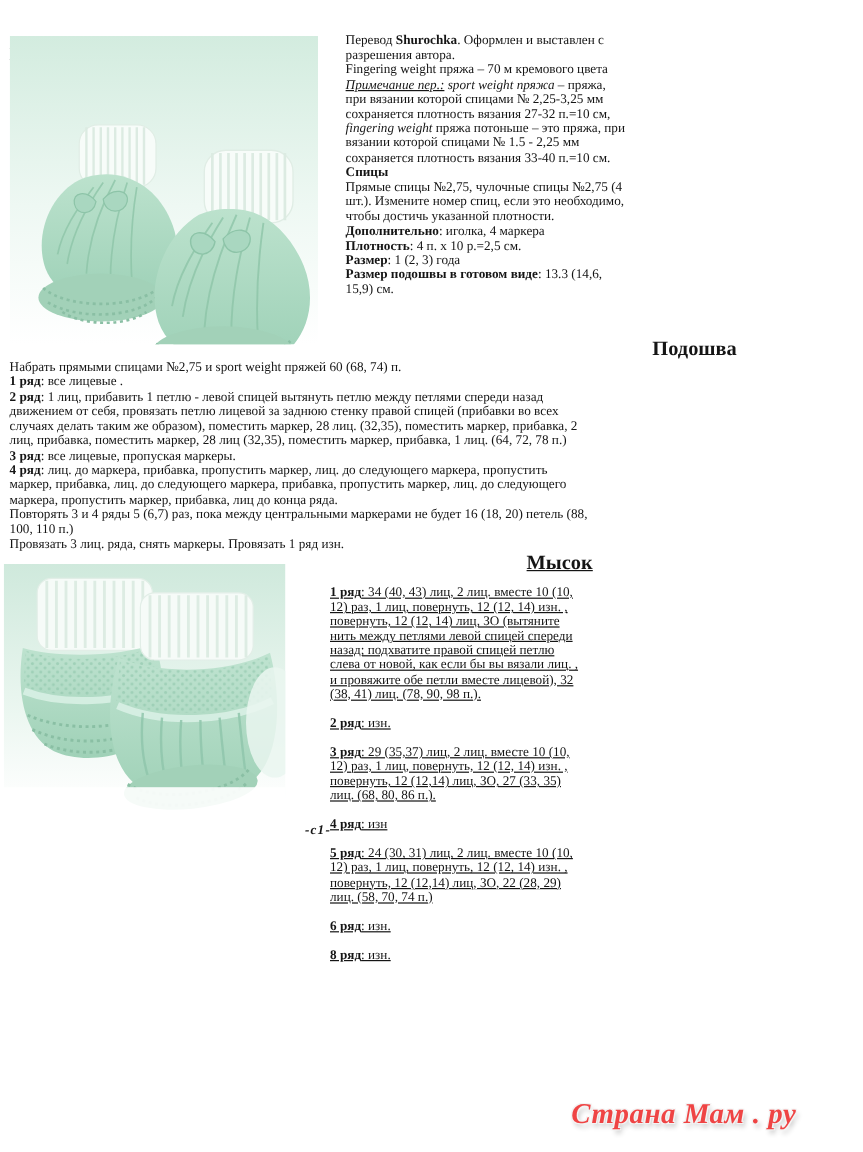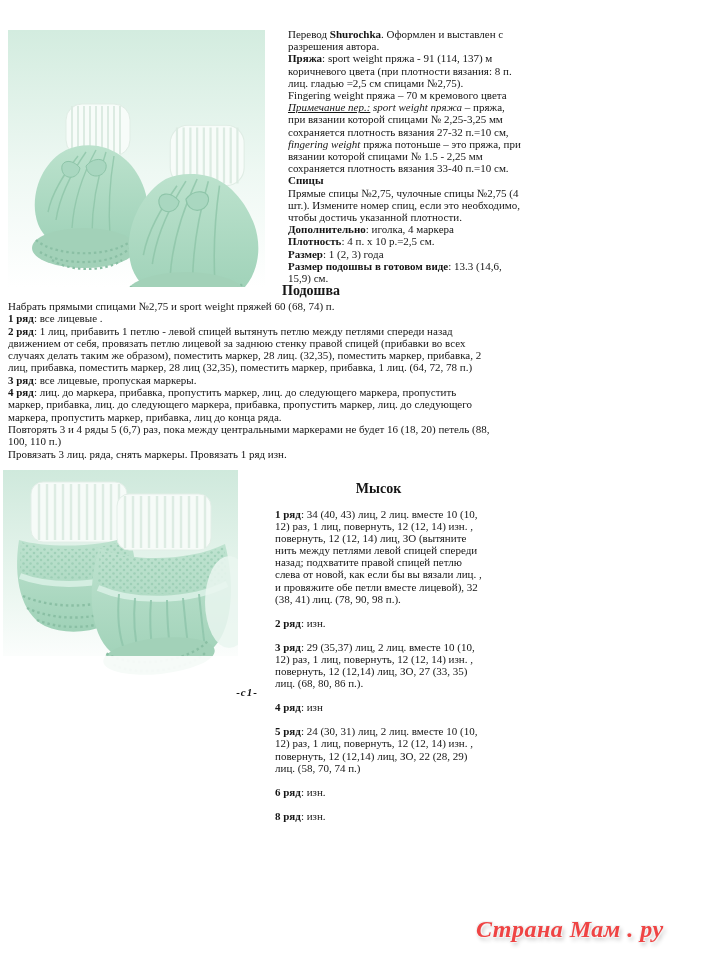--- a/index.html
+++ b/index.html
@@ -10,32 +10,32 @@
   .abs{position:absolute;}
   #page-title{left:8px;top:2px;font-size:15px;font-weight:bold;letter-spacing:.2px;margin-top:36px;}
   
   #photo1{left:8px;top:30px;width:257px;height:257px;overflow:hidden;}
   #photo2{left:3px;top:470px;width:235px;height:210px;overflow:hidden;}
   
   #info{left:288px;top:28px;width:234px;font-size:11px;line-height:12.2px;}
   #info p{margin:0;}
   
   #sole{left:8px;top:283px;width:606px;}
-  .section-heading{font-size:14px;font-weight:bold;text-align:center;line-height:15px;margin:0 0 2px 0;}
+  .section-heading{font-size:17px;font-weight:bold;text-align:right;line-height:15px;margin:0 0 2px 0;}
   #sole-paras{width:482px;font-size:11px;line-height:12.3px;}
   #sole-paras p{margin:0;}
   
-  #toe{left:263px;top:481px;width:231px;font-size:11px;line-height:12.1px;}
+  #toe{left:263px;top:461px;width:231px;font-size:11px;line-height:12.1px;text-decoration:underline;}
   #toe-rows p{margin:12px;}
   
   .seg-b{font-weight:bold;}
   .seg-i{font-style:italic;}
   .seg-u{text-decoration:underline;}
   
-  #page-mark{left:0;top:686px;width:494px;text-align:center;font-size:11px;font-weight:bold;font-style:italic;letter-spacing:1px;}
+  #page-mark{left:0;top:686px;width:494px;text-align:center;font-size:11px;font-weight:bold;font-style:italic;letter-spacing:1px;padding-left:18px;}
   
   #watermark{
     left:476px;top:916px;width:228px;white-space:nowrap;
     font-size:24px;font-weight:bold;font-style:italic;letter-spacing:.5px;
     color:#ef4444;
     text-shadow:1px 1px 0 #f3f3f3,-1px -1px 0 #f3f3f3,1px -1px 0 #f3f3f3,-1px 1px 0 #f3f3f3,2px 3px 4px #c2c2c2;
   }
 </style>
 </head>
 <body>
@@ -77,21 +77,20 @@
       <path d="M66,76 C74,66 88,68 86,78 C84,88 68,90 66,76 Z" fill="#a9d7c0" stroke="#8dc4a8"></path>
       <ellipse cx="66" cy="162" rx="54" ry="21" fill="#a2d1b8"></ellipse>
       <path d="M16,154 C38,172 98,172 116,152 M20,166 C42,180 94,180 112,162 M32,175 C50,187 88,187 104,175" stroke="#8abfa4" stroke-width="2.2" stroke-dasharray="2.5 3" fill="none"></path>
     </g>
   </svg>
 </div>
 
 <div class="abs" id="info">
 
 <p><span>Перевод </span><span class="seg-b">Shurochka</span><span>. Оформлен и выставлен с разрешения автора.</span></p>
-    <p><span class="seg-b">Пряжа</span><span>: sport weight пряжа - 91 (114, 137) м коричневого цвета (при плотности вязания: 8 п. лиц. гладью =2,5 см спицами №2,75).</span></p>
     <p><span>Fingering weight пряжа – 70 м кремового цвета</span></p>
     <p><span class="seg-i seg-u">Примечание пер.:</span><span class="seg-i"> </span><span class="seg-i">sport weight пряжа</span><span> – пряжа, при вязании которой спицами № 2,25-3,25 мм сохраняется плотность вязания 27-32 п.=10 см, </span><span class="seg-i">fingering weight</span><span> пряжа потоньше – это пряжа,  при вязании которой спицами № 1.5 - 2,25 мм сохраняется плотность вязания 33-40 п.=10 см.</span></p>
     <p><span class="seg-b">Спицы</span></p>
     <p><span>Прямые спицы №2,75, чулочные спицы №2,75 (4 шт.). Измените номер спиц, если это необходимо, чтобы достичь указанной плотности.</span></p>
     <p><span class="seg-b">Дополнительно</span><span>: иголка, 4 маркера</span></p>
     <p><span class="seg-b">Плотность</span><span>: 4 п. х 10 р.=2,5 см.</span></p>
     <p><span class="seg-b">Размер</span><span>: 1 (2, 3) года</span></p>
     <p><span class="seg-b">Размер подошвы в готовом виде</span><span>: 13.3 (14,6, 15,9) см.</span></p>
   </div>
 

